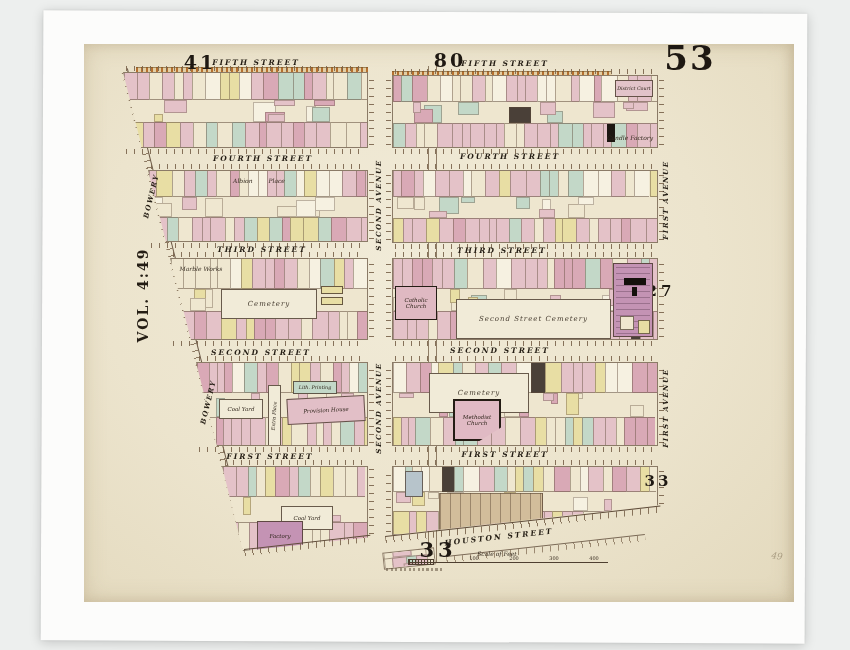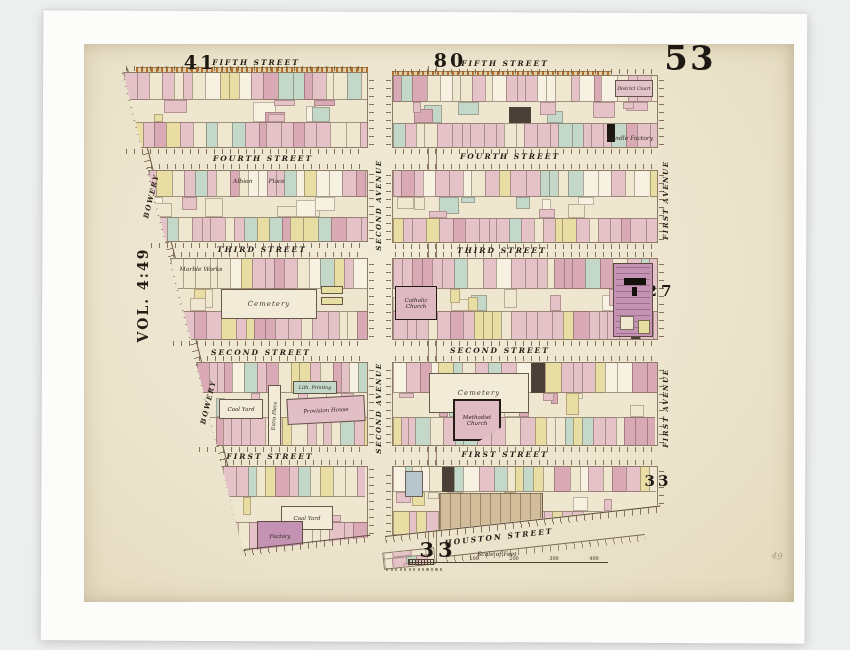--- a/index.html
+++ b/index.html
@@ -479,20 +479,23 @@
   </div>
 
   <div class="block" style="left:392px;top:258px;width:266px;height:82px;">
     <div class="tk tk-t"></div>
     <div class="tk tk-b"></div>
     <div class="tk tk-l"></div>
     <div class="tk tk-r"></div>
     <div class="lots">
       <div class="ovl box" style="left:2px;top:27px;width:42px;height:34px;background:#dfb9c2;border:1.5px solid #241c14;">
         <span class="lbl">Catholic Church</span>
+      </div>
+      <div class="ovl box openbox" style="left:63px;top:40px;width:155px;height:40px;">
+        <span class="lbl cem">Second Street Cemetery</span>
       </div>
       <div class="ovl box" style="left:220px;top:4px;width:40px;height:74px;background:#c493b4;">
         <div class="brew-lines"></div>
         <div class="ovl" style="left:10px;top:14px;width:22px;height:7px;background:#14100c;"></div>
         <div class="ovl" style="left:18px;top:23px;width:5px;height:9px;background:#14100c;"></div>
         <div class="ovl" style="left:6px;top:52px;width:14px;height:14px;background:#efe7cf;border:1px solid rgba(70,54,40,.7);"></div>
         <div class="ovl" style="left:24px;top:56px;width:12px;height:14px;background:#e8dea4;border:1px solid rgba(70,54,40,.7);"></div>
       </div>
     <div class="lot t" style="left: 0px; top: 0px; width: 8.89551px; height: 29.52px; background: rgb(228, 194, 200);"></div>
         <div class="lot t" style="left: 8.89551px; top: 0px; width: 9.82007px; height: 29.52px; background: rgb(228, 194, 200);"></div>

